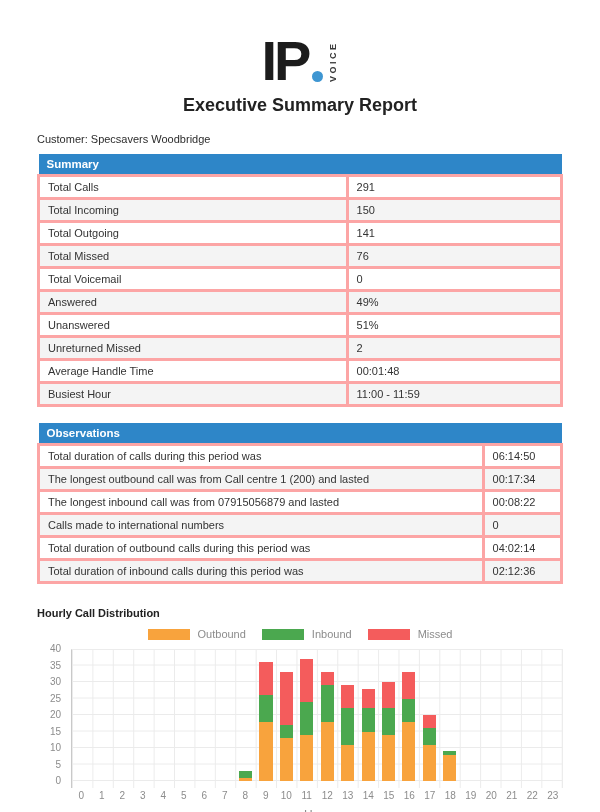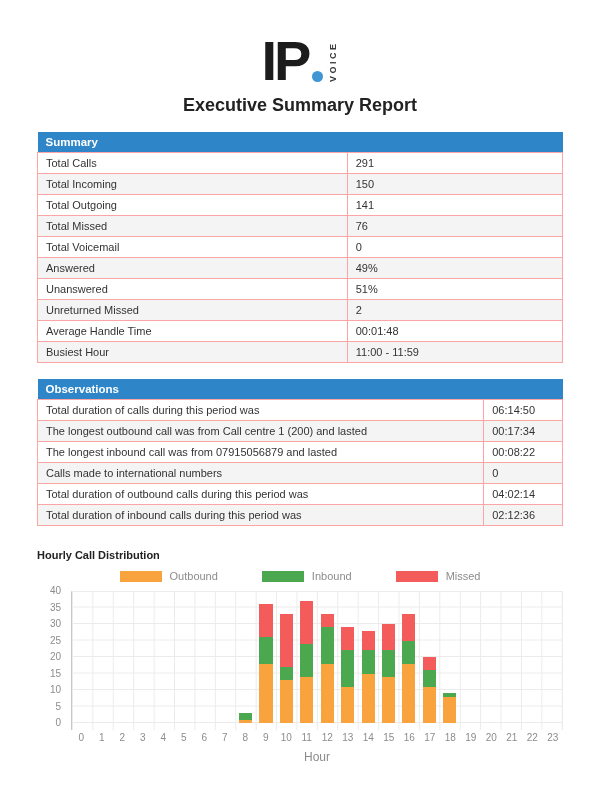--- a/index.html
+++ b/index.html
@@ -26,27 +26,27 @@
   .meta { margin-top:16px; font-size:11px; line-height:14px; color:#2c2c2c; }
 
   
   table.data-table { width:100%; border-collapse:collapse; font-size:11px; color:#333; table-layout:fixed; }
   table.summary-table { margin-top:8px; }
   table.observations-table { margin-top:16px; }
   .data-table th.hdr {
     background:#2e86c8; color:#fff; text-align:left;
     font-size:11.5px; font-weight:700; padding:4px 8px; height:19px;
   }
-  .data-table td { border:1px solid #fca5a5; padding:4px 8px; height:20px; overflow:hidden; white-space:nowrap; }
+  .data-table td { border:3px solid #fca5a5; padding:4px 8px; height:20px; overflow:hidden; white-space:nowrap; }
   .data-table tbody tr:nth-child(even) td { background:#f4f4f4; }
 
   
   .chart-section { margin-top:23px; }
   .chart-title { font-size:11px; font-weight:700; color:#222; }
-  .legend { display:flex; justify-content:center; align-items:center; gap:44px; margin-top:9px; }
+  .legend { display:flex; justify-content:center; align-items:center; gap:16px; margin-top:9px; }
   .legend-item { display:flex; align-items:center; gap:8px; }
   .legend-swatch { width:42px; height:11px; display:inline-block; }
   .legend-label { font-size:11px; color:#8c8c8c; }
 
   .chart-wrap { position:relative; padding-left:34px; margin-top:9px; }
   .y-labels { position:absolute; left:0; top:0; width:28px; height:132px; }
   .y-labels span { position:absolute; right:4px; font-size:10px; color:#8c8c8c; transform:translateY(50%); line-height:10px; }
 
   .plot {
     height:132px; display:flex; align-items:flex-end;
@@ -78,20 +78,21 @@
 
   <div class="logo">
     <span class="logo-text">IP</span>
     <span class="logo-dot"></span>
     <span class="logo-vertical">VOICE</span>
   </div>
 
   <h1 class="report-title">Executive Summary Report</h1>
 
   <div class="meta">
+    <div>Customer: Specsavers Woodbridge</div>
   </div>
 
   <table class="data-table summary-table">
     <colgroup>
         <col style="width:59%">
         <col style="width:41%">
       </colgroup>
     <thead>
       <tr>
           <th class="hdr" colspan="2">Summary</th>

